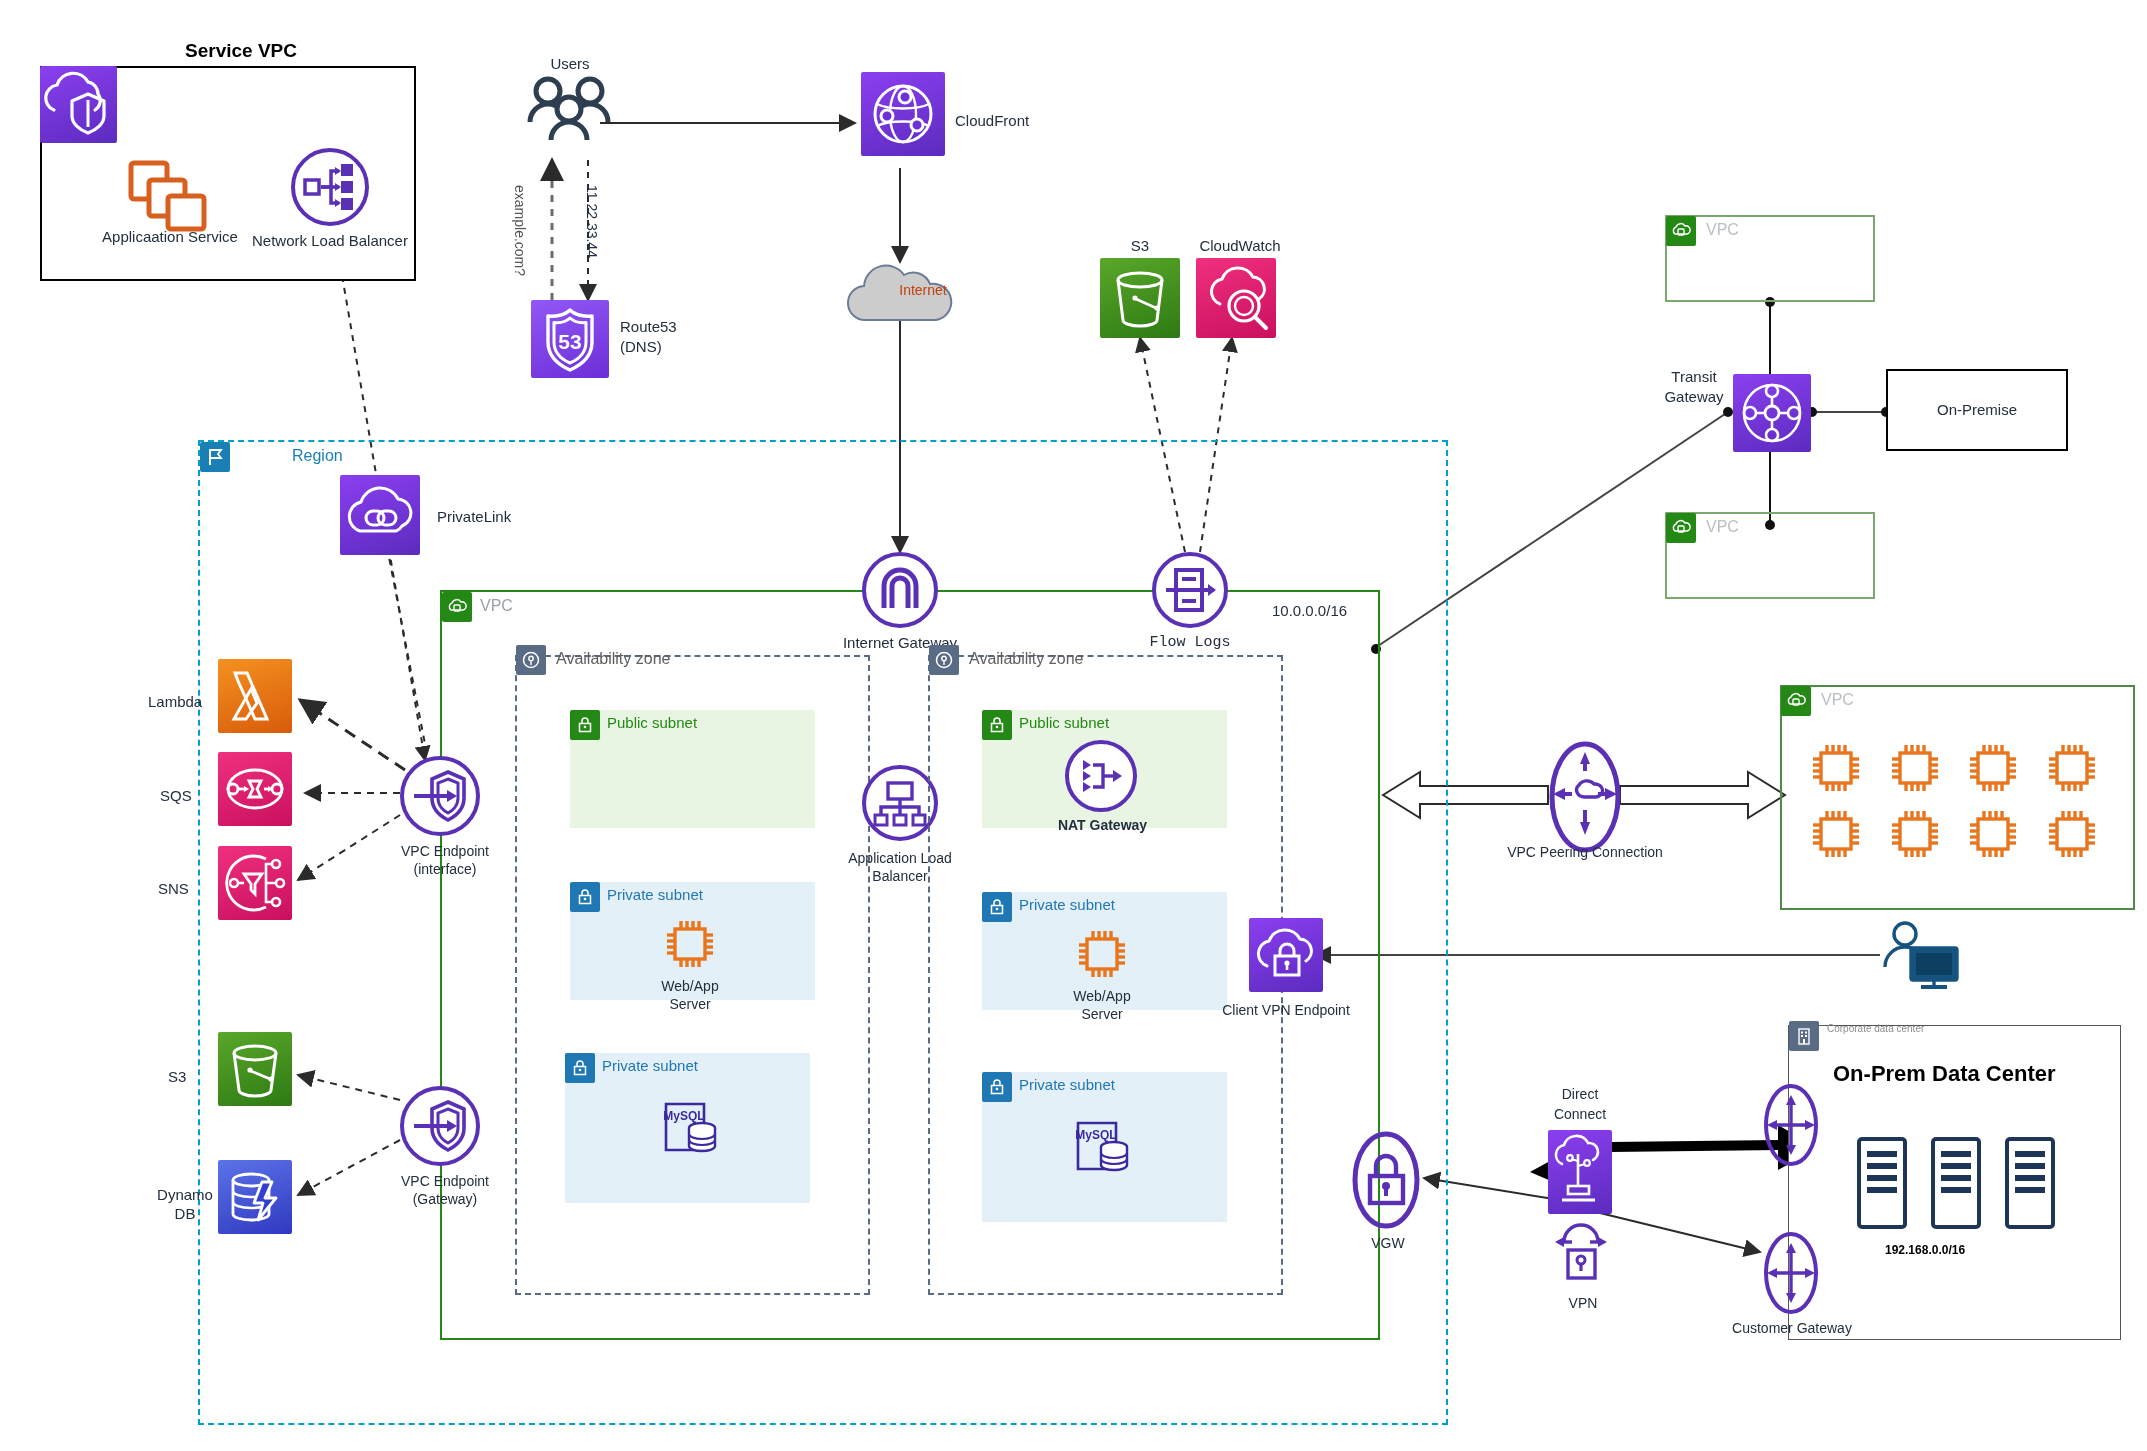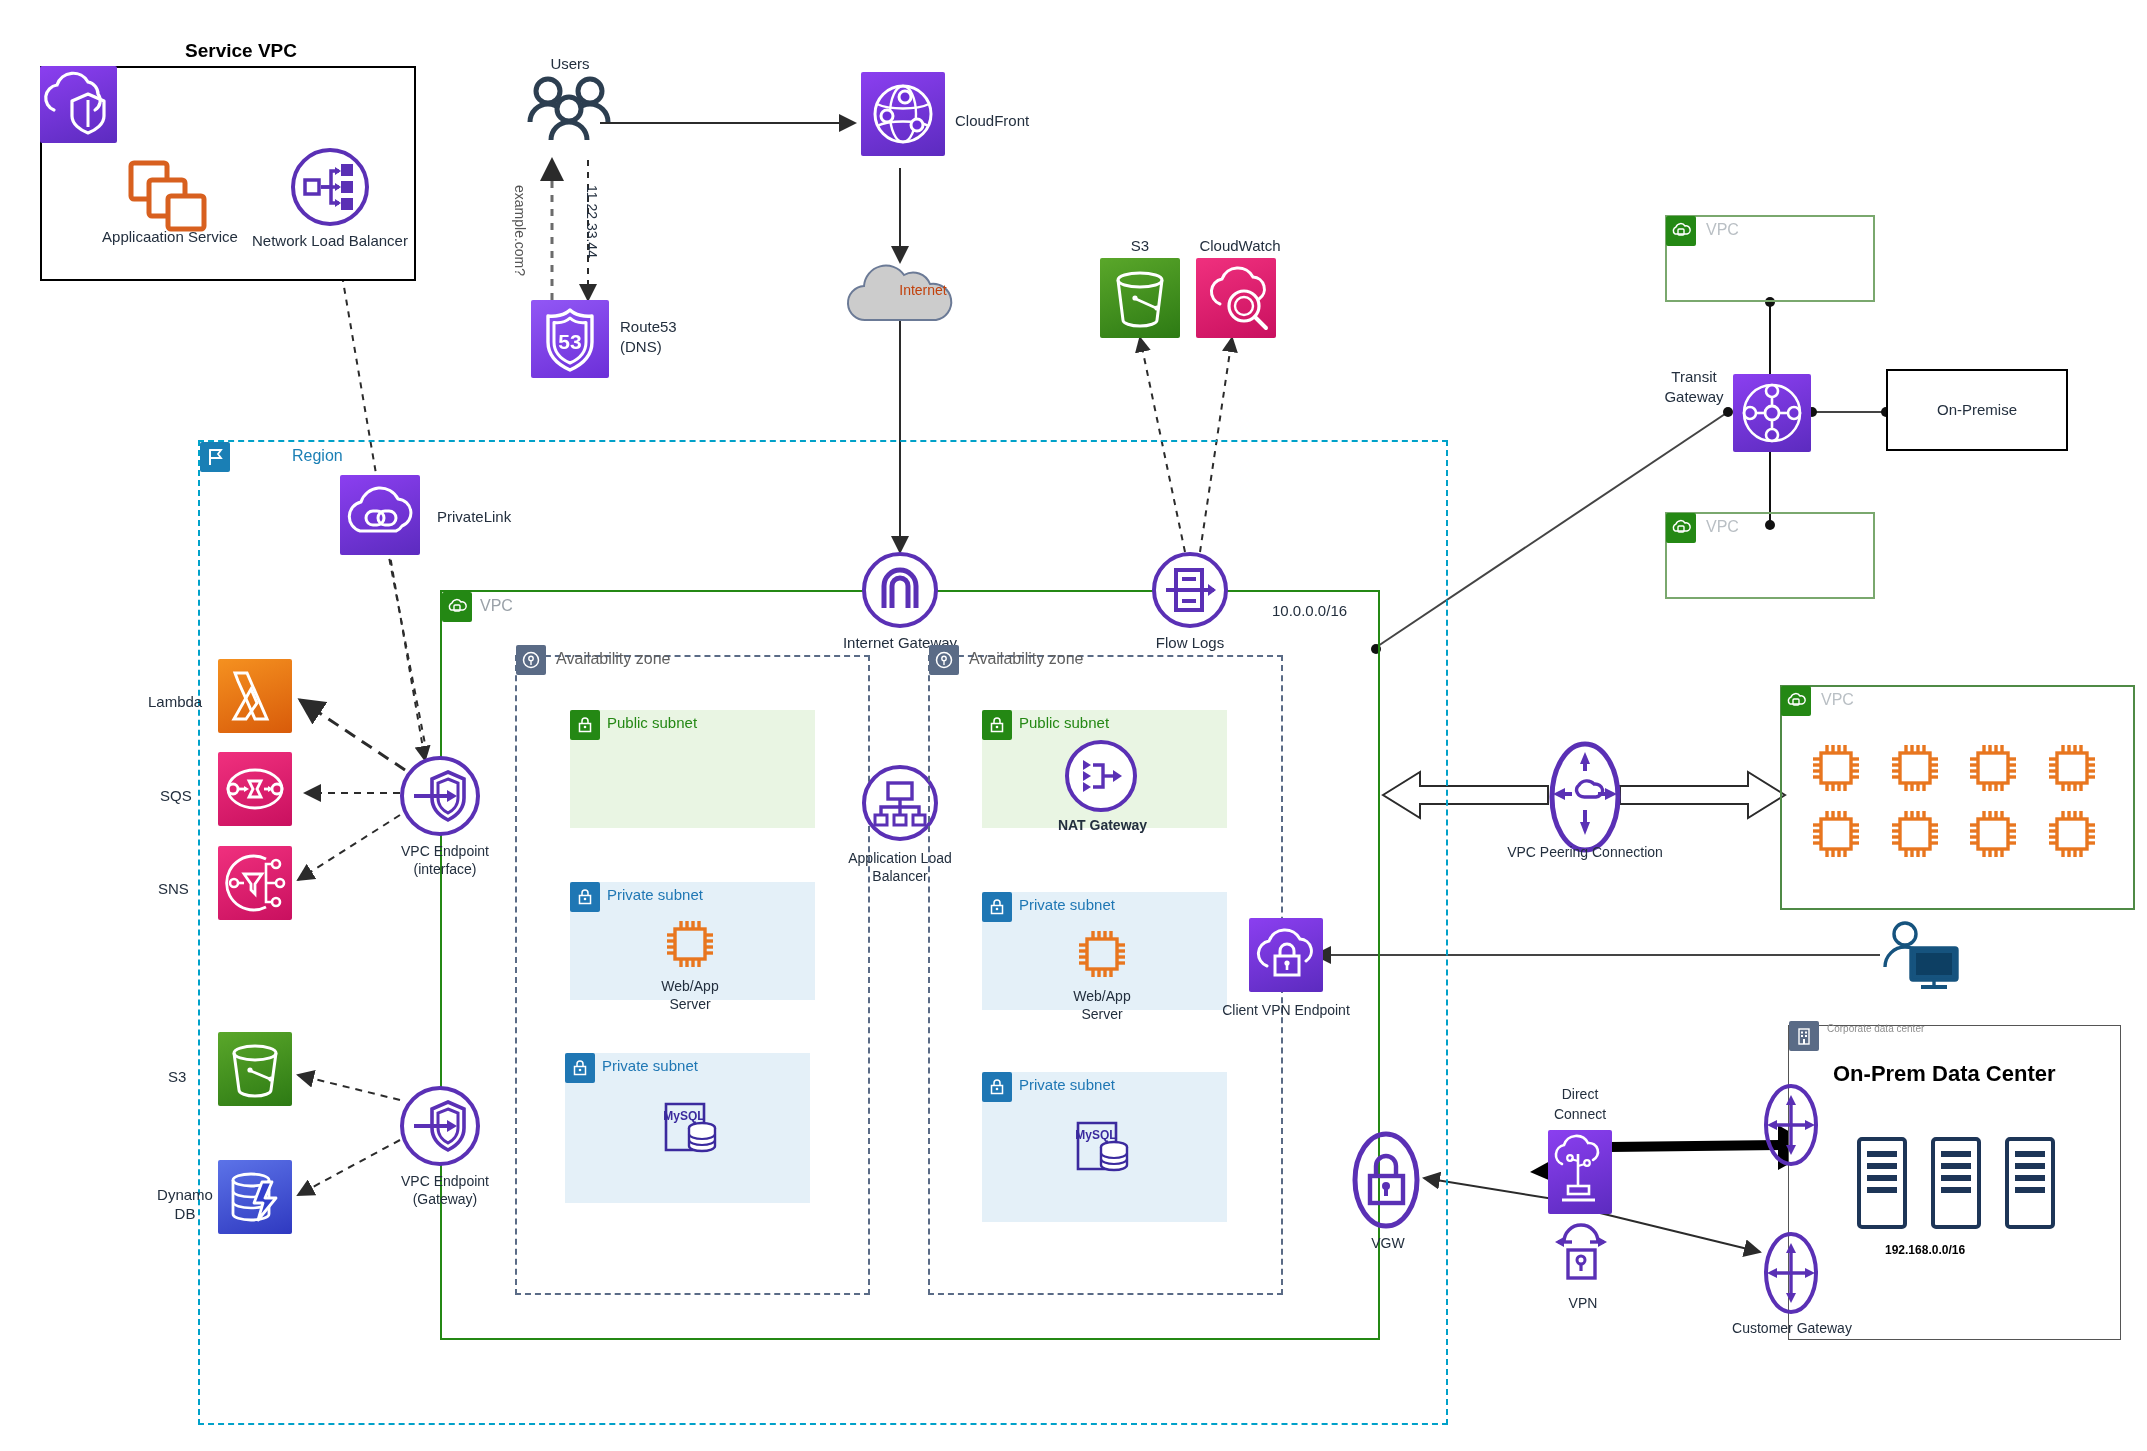--- a/index.html
+++ b/index.html
@@ -227,21 +227,21 @@
   <div class="circ" style="left:1152px;top:552px;width:76px;height:76px;">
     <svg width="68" height="68" viewBox="0 0 68 68">
       <rect x="20" y="14" width="26" height="40" fill="none" stroke="#5a30b5" stroke-width="4"></rect>
       <line x1="26" y1="23" x2="40" y2="23" stroke="#5a30b5" stroke-width="4"></line>
       <line x1="26" y1="34" x2="40" y2="34" stroke="#5a30b5" stroke-width="4"></line>
       <line x1="26" y1="45" x2="40" y2="45" stroke="#5a30b5" stroke-width="4"></line>
       <line x1="10" y1="34" x2="58" y2="34" stroke="#5a30b5" stroke-width="4"></line>
       <path d="M52,28 L60,34 L52,40 Z" fill="#5a30b5"></path>
     </svg>
   </div>
-  <div class="lbl c" style="left:1135px;top:634px;width:110px;">Flow Logs</div>
+  <div class="lbl c" style="left:1135px;top:634px;width:110px;font-family:Liberation Mono, monospace;">Flow Logs</div>
 
   <div class="grpbox" style="left:515px;top:655px;width:355px;height:640px;border:2px dashed #5a6b86;"></div>
   <div class="grpicon" style="left:516px;top:645px;background:#5a6b86;">
     <svg width="20" height="20" viewBox="0 0 20 20">
         <circle cx="10" cy="10" r="7.5" fill="none" stroke="#fff" stroke-width="1.5"></circle>
         <circle cx="10" cy="8.4" r="2.2" fill="none" stroke="#fff" stroke-width="1.4"></circle>
         <path d="M10,11 L10,15" stroke="#fff" stroke-width="1.4"></path>
       </svg>
   </div>
   <div class="grplabel" style="left:556px;top:650px;color:#5f5f5f;">Availability zone</div>

